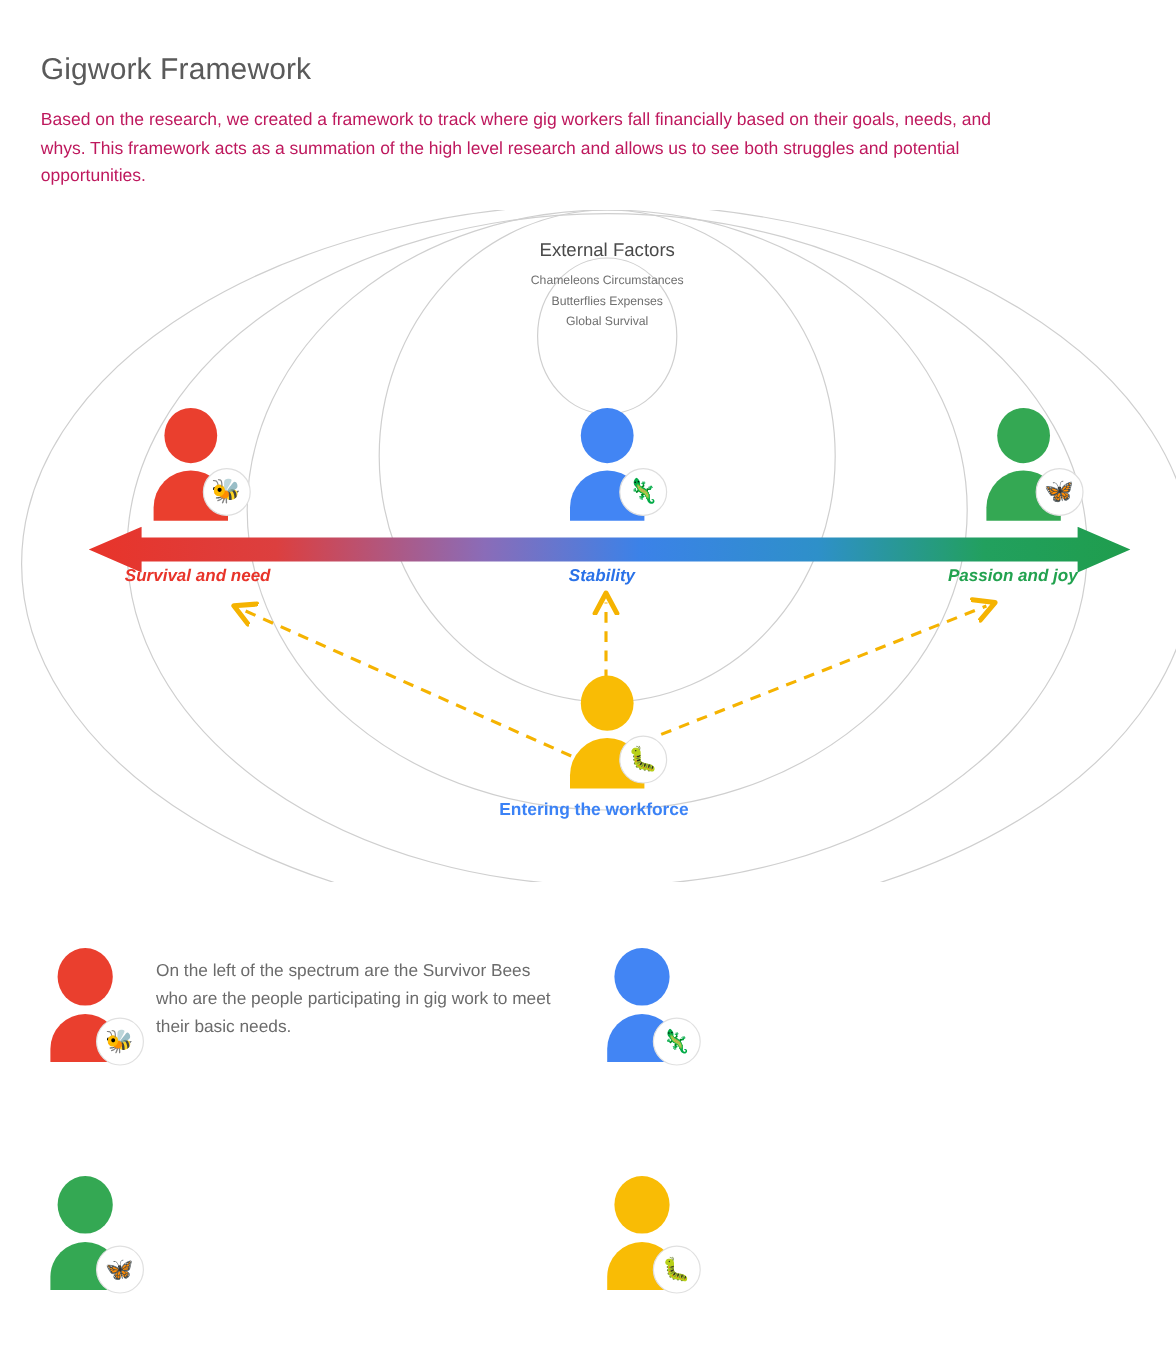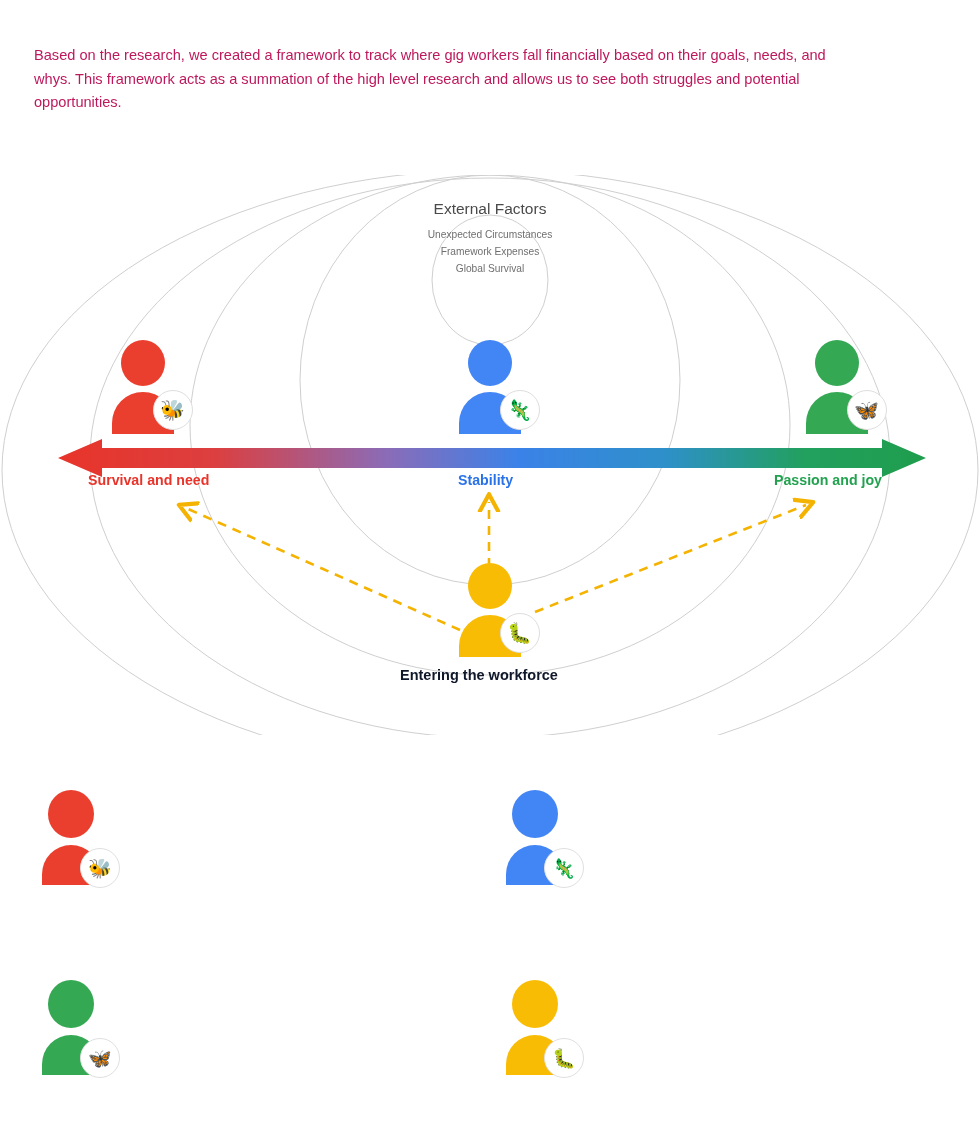--- a/index.html
+++ b/index.html
@@ -30,21 +30,21 @@
     font-size: 14.6px;
     line-height: 23.5px;
     color: #be185d;
     margin: 0;
     max-width: 832px;
   }
 
   
   #diagram {
     position: absolute;
-    left: 0; top: 175px;
+    left: 16px; top: 175px;
     width: 880px; height: 560px;
   }
   #rings {
     position: absolute; left: 0; top: 0;
     width: 980px; height: 560px;
   }
 
   
   #external-factors {
     position: absolute;
@@ -121,29 +121,30 @@
     pointer-events: none;
   }
 
   
   .spectrum-caption {
     position: absolute;
     font-size: 14.2px;
     font-weight: 700;
     z-index: 6;
     white-space: nowrap;
+    font-style: italic;
   }
   #caption-survival { left: 88px;  top: 297px; color: #E8342A; }
   #caption-stability { left: 458px; top: 297px; color: #2a72e8; text-align: center; }
   #caption-passion { left: 774px; top: 297px; color: #22a24f; }
   #caption-entering {
     position: absolute;
     left: 400px; top: 492px;
     font-size: 14.5px; font-weight: 700;
-    color: #0f172a;
+    color: #3b82f6;
     z-index: 6; white-space: nowrap;
   }
 
   
   #legend {
     position: absolute;
     left: 0; top: 790px;
     width: 980px;
   }
   .legend-row { position: relative; width: 980px; height: 190px; }
@@ -185,39 +186,40 @@
     font-size: 14.4px;
     line-height: 23.5px;
     color: #6b6b6b;
     padding-top: 8px;
   }
 </style>
 </head>
 <body>
 
 <div id="header">
+  <h1 id="page-title">Gigwork Framework</h1>
   <p id="intro-paragraph">Based on the research, we created a framework to track where gig workers fall financially based on their goals, needs, and whys. This framework acts as a summation of the high level research and allows us to see both struggles and potential opportunities.</p>
 </div>
 
 <div id="diagram">
 
   <svg id="rings" viewBox="0 0 980 560">
     <g fill="none" stroke="#cfcfcf" stroke-width="1">
       <ellipse cx="490" cy="295" rx="488" ry="300"></ellipse>
       <ellipse cx="490" cy="283" rx="400" ry="280"></ellipse>
       <ellipse cx="490" cy="250" rx="300" ry="250"></ellipse>
       <ellipse cx="490" cy="205" rx="190" ry="205"></ellipse>
       <ellipse cx="490" cy="105" rx="58" ry="65"></ellipse>
     </g>
   </svg>
 
   <div id="external-factors">
     <div id="external-factors-title">External Factors</div>
-    <div class="ef-item">Unexpected Circumstances</div>
-    <div class="ef-item">Framework Expenses</div>
+    <div class="ef-item">Chameleons Circumstances</div>
+    <div class="ef-item">Butterflies Expenses</div>
     <div class="ef-item">Global Survival</div>
   </div>
 
   <svg style="position:absolute;left:0;top:0;width:980px;height:560px;z-index:3;" viewBox="0 0 980 560">
     <defs>
       <marker id="ah" markerWidth="9" markerHeight="9" refX="4" refY="4.5" orient="auto" markerUnits="strokeWidth">
         <path d="M0.5,1 L7,4.5 L0.5,8" fill="none" stroke="#F5B301" stroke-width="1.6" stroke-linecap="round" stroke-linejoin="round"></path>
       </marker>
     </defs>
     <g stroke="#F5B301" stroke-width="2.6" stroke-dasharray="9,7" fill="none" marker-end="url(#ah)">
@@ -274,20 +276,21 @@
 
 <div id="legend">
 
   <div class="legend-row">
     <div class="legend-cell col-left">
       <div class="legend-person">
         <div class="head" style="background:#EA3F2E;"></div>
         <div class="body" style="background:#EA3F2E;"></div>
         <div class="badge">🐝</div>
       </div>
+      <div class="legend-text">On the left of the spectrum are the Survivor Bees who are the people participating in gig work to meet their basic needs.</div>
     </div>
 
     <div class="legend-cell col-right">
       <div class="legend-person">
         <div class="head" style="background:#4285F4;"></div>
         <div class="body" style="background:#4285F4;"></div>
         <div class="badge">🦎</div>
       </div>
     </div>
   </div>

